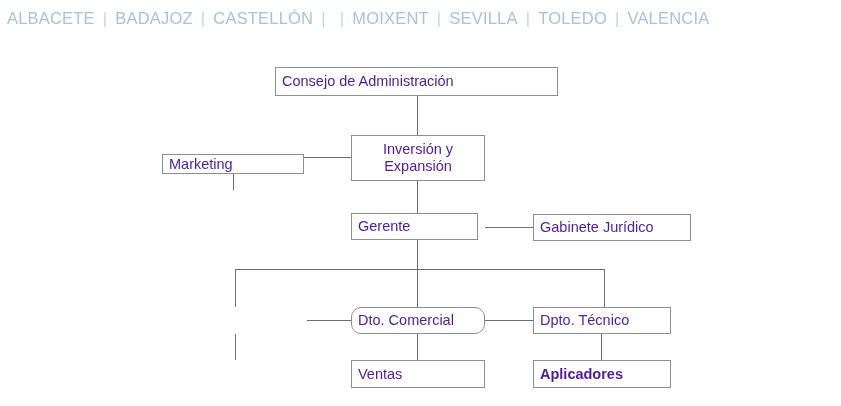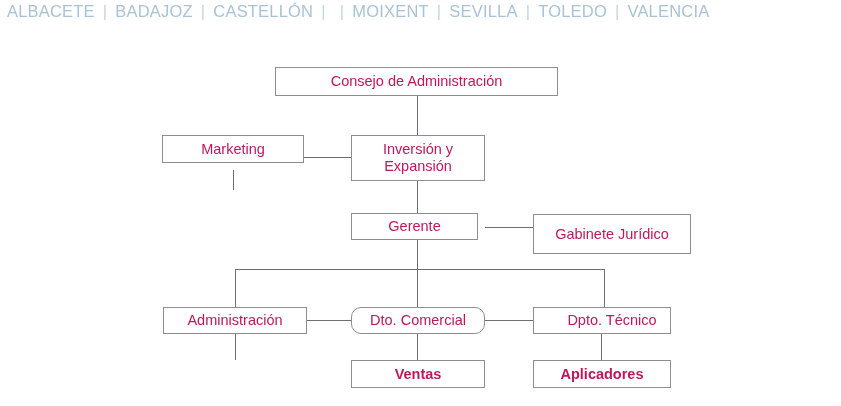--- a/index.html
+++ b/index.html
@@ -17,21 +17,21 @@
   }
 
   
   .topnav {
     position: absolute;
     left: 6px;
     top: 2px;
     width: 835px;
     height: 26px;
     display: flex;
-    align-items: flex-start;
+    align-items: flex-end;
     white-space: nowrap;
     font-size: 16.5px;
     letter-spacing: 0.2px;
     color: #a9c3d6;
   }
   .topnav .city {
     color: #a9c3d6;
     text-decoration: none;
     padding: 0 1px;
   }
@@ -55,23 +55,22 @@
   }
 
   
   .node {
     position: absolute;
     box-sizing: border-box;
     background: #ffffff;
     border: 1px solid #8e8e8e;
     display: flex;
     align-items: center;
-    justify-content: center;
     text-align: center;
-    color: #be185d;
+    color: #4c1d95;
     font-size: 14.5px;
     line-height: 17px;
     z-index: 2;
   }
   .node span {
     display: block;
     padding: 0 6px;
   }
 </style>
 </head>
@@ -126,51 +125,48 @@
       <line x1="417.5" y1="334" x2="417.5" y2="360"></line>
 
       <line x1="601.5" y1="334" x2="601.5" y2="360"></line>
     </g>
   </svg>
 
   <div class="node" style="left:275px; top:67px;  width:283px; height:29px;">
     <span>Consejo de Administración</span>
   </div>
 
-  <div class="node" style="left:162px; top:135px; width:142px; height:28px;">
+  <div class="node" style="left:162px; top:154px; width:142px; height:20px;">
     <span>Marketing</span>
   </div>
 
   <div class="node" style="left:351px; top:135px; width:134px; height:46px;">
     <span>Inversión y Expansión</span>
   </div>
 
 
   <div class="node" style="left:351px; top:213px; width:127px; height:27px;">
     <span>Gerente</span>
   </div>
 
-  <div class="node" style="left:533px; top:214px; width:158px; height:40px;">
+  <div class="node" style="left:533px; top:214px; width:158px; height:27px;">
     <span>Gabinete Jurídico</span>
   </div>
 
-  <div class="node" style="left:163px; top:307px; width:144px; height:27px;">
-    <span>Administración</span>
-  </div>
 
   <div class="node" style="left:351px; top:307px; width:134px; height:27px;border-radius:10px;">
     <span>Dto. Comercial</span>
   </div>
 
-  <div class="node" style="left:533px; top:307px; width:138px; height:27px;padding-left:20px;">
+  <div class="node" style="left:533px; top:307px; width:138px; height:27px;">
     <span>Dpto. Técnico</span>
   </div>
 
 
-  <div class="node" style="left:351px; top:360px; width:134px; height:28px;font-weight:bold;">
+  <div class="node" style="left:351px; top:360px; width:134px; height:28px;">
     <span>Ventas</span>
   </div>
 
   <div class="node" style="left:533px; top:360px; width:138px; height:28px;font-weight:bold;">
     <span>Aplicadores</span>
   </div>
 
 </div>
 
 </body></html>

